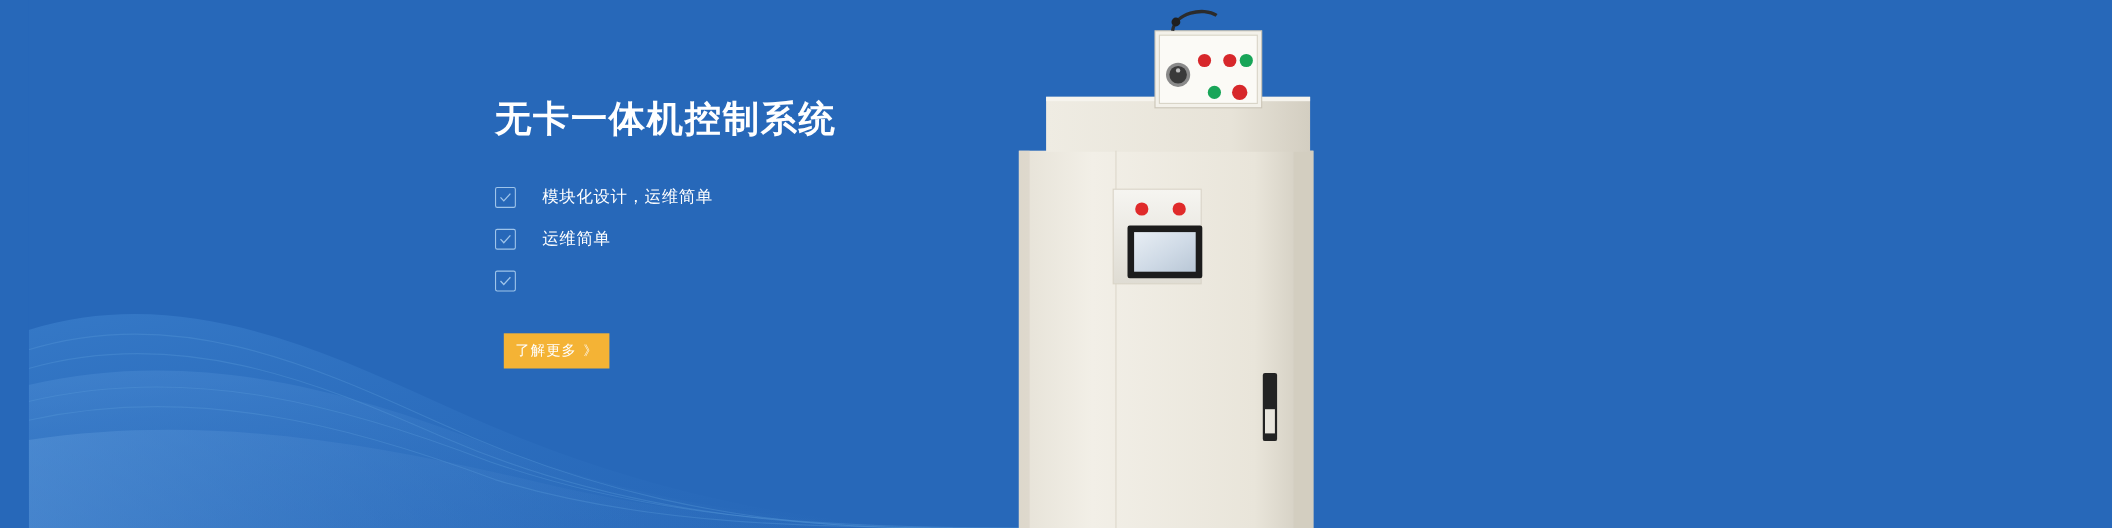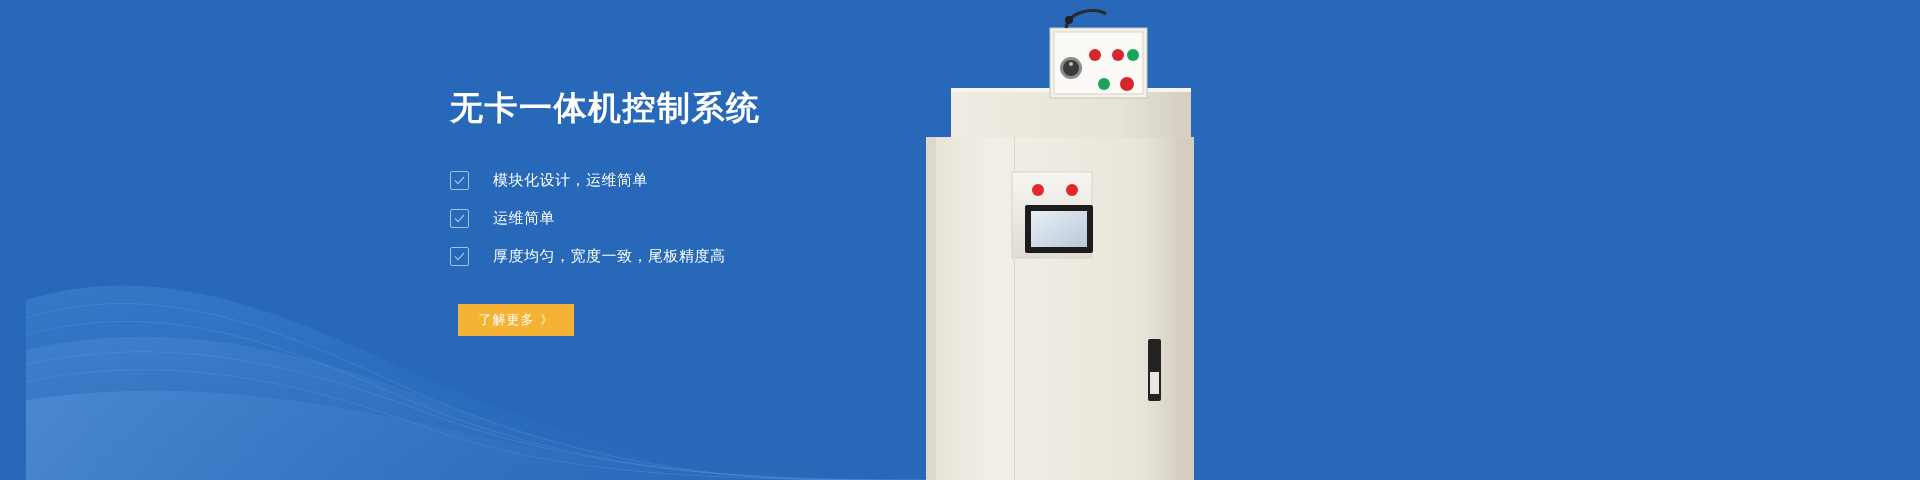--- a/index.html
+++ b/index.html
@@ -18,37 +18,37 @@
   
   .content{
     position:absolute;left:424px;top:88px;width:560px;
   }
   .title{
     color:#ffffff;font-size:33px;font-weight:bold;letter-spacing:1.5px;
     line-height:40px;margin:0 0 42px 0;white-space:nowrap;
   }
   .feature-list{list-style:none;margin:0;padding:0;}
   .feature-item{
-    display:flex;align-items:center;margin-bottom:18px;
+    display:flex;margin-bottom:18px;
   }
   .check-box{
     width:17px;height:17px;flex:0 0 17px;
     border:1px solid #9ec4ea;border-radius:2px;
     display:flex;align-items:center;justify-content:center;
     margin-right:24px;
   }
   .check-box svg{display:block;}
   .feature-text{
     color:#ffffff;font-size:15px;line-height:20px;white-space:nowrap;letter-spacing:.5px;
   }
   .cta{
     display:inline-flex;align-items:center;justify-content:center;
     margin-top:20px;margin-left:8px;
     background:#f4b335;color:#ffffff;
-    width:116px;height:32px;
+    width:96px;height:32px;
     font-size:13px;letter-spacing:1px;
     border:none;cursor:pointer;text-decoration:none;
   }
   .cta .chev{margin-left:6px;font-size:12px;opacity:.95;}
   
   .machine{position:absolute;left:900px;top:0;width:560px;height:480px;}
   .machine svg{display:block;}
 </style>
 </head>
 <body>
@@ -106,21 +106,20 @@
         </span>
         <span class="feature-text">运维简单</span>
       </li>
 
       <li class="feature-item">
         <span class="check-box">
           <svg width="11" height="9" viewBox="0 0 11 9" xmlns="http://www.w3.org/2000/svg">
             <polyline points="1,4.4 4,7.6 10,1" fill="none" stroke="#9ec4ea" stroke-width="1.2"></polyline>
           </svg>
         </span>
-        <span class="feature-text">厚度均匀，宽度一致，尾板精度高</span>
       </li>
 
     </ul>
 
     <a class="cta" href="#">
       <span>了解更多</span>
       <span class="chev">》</span>
     </a>
 
   </div>

